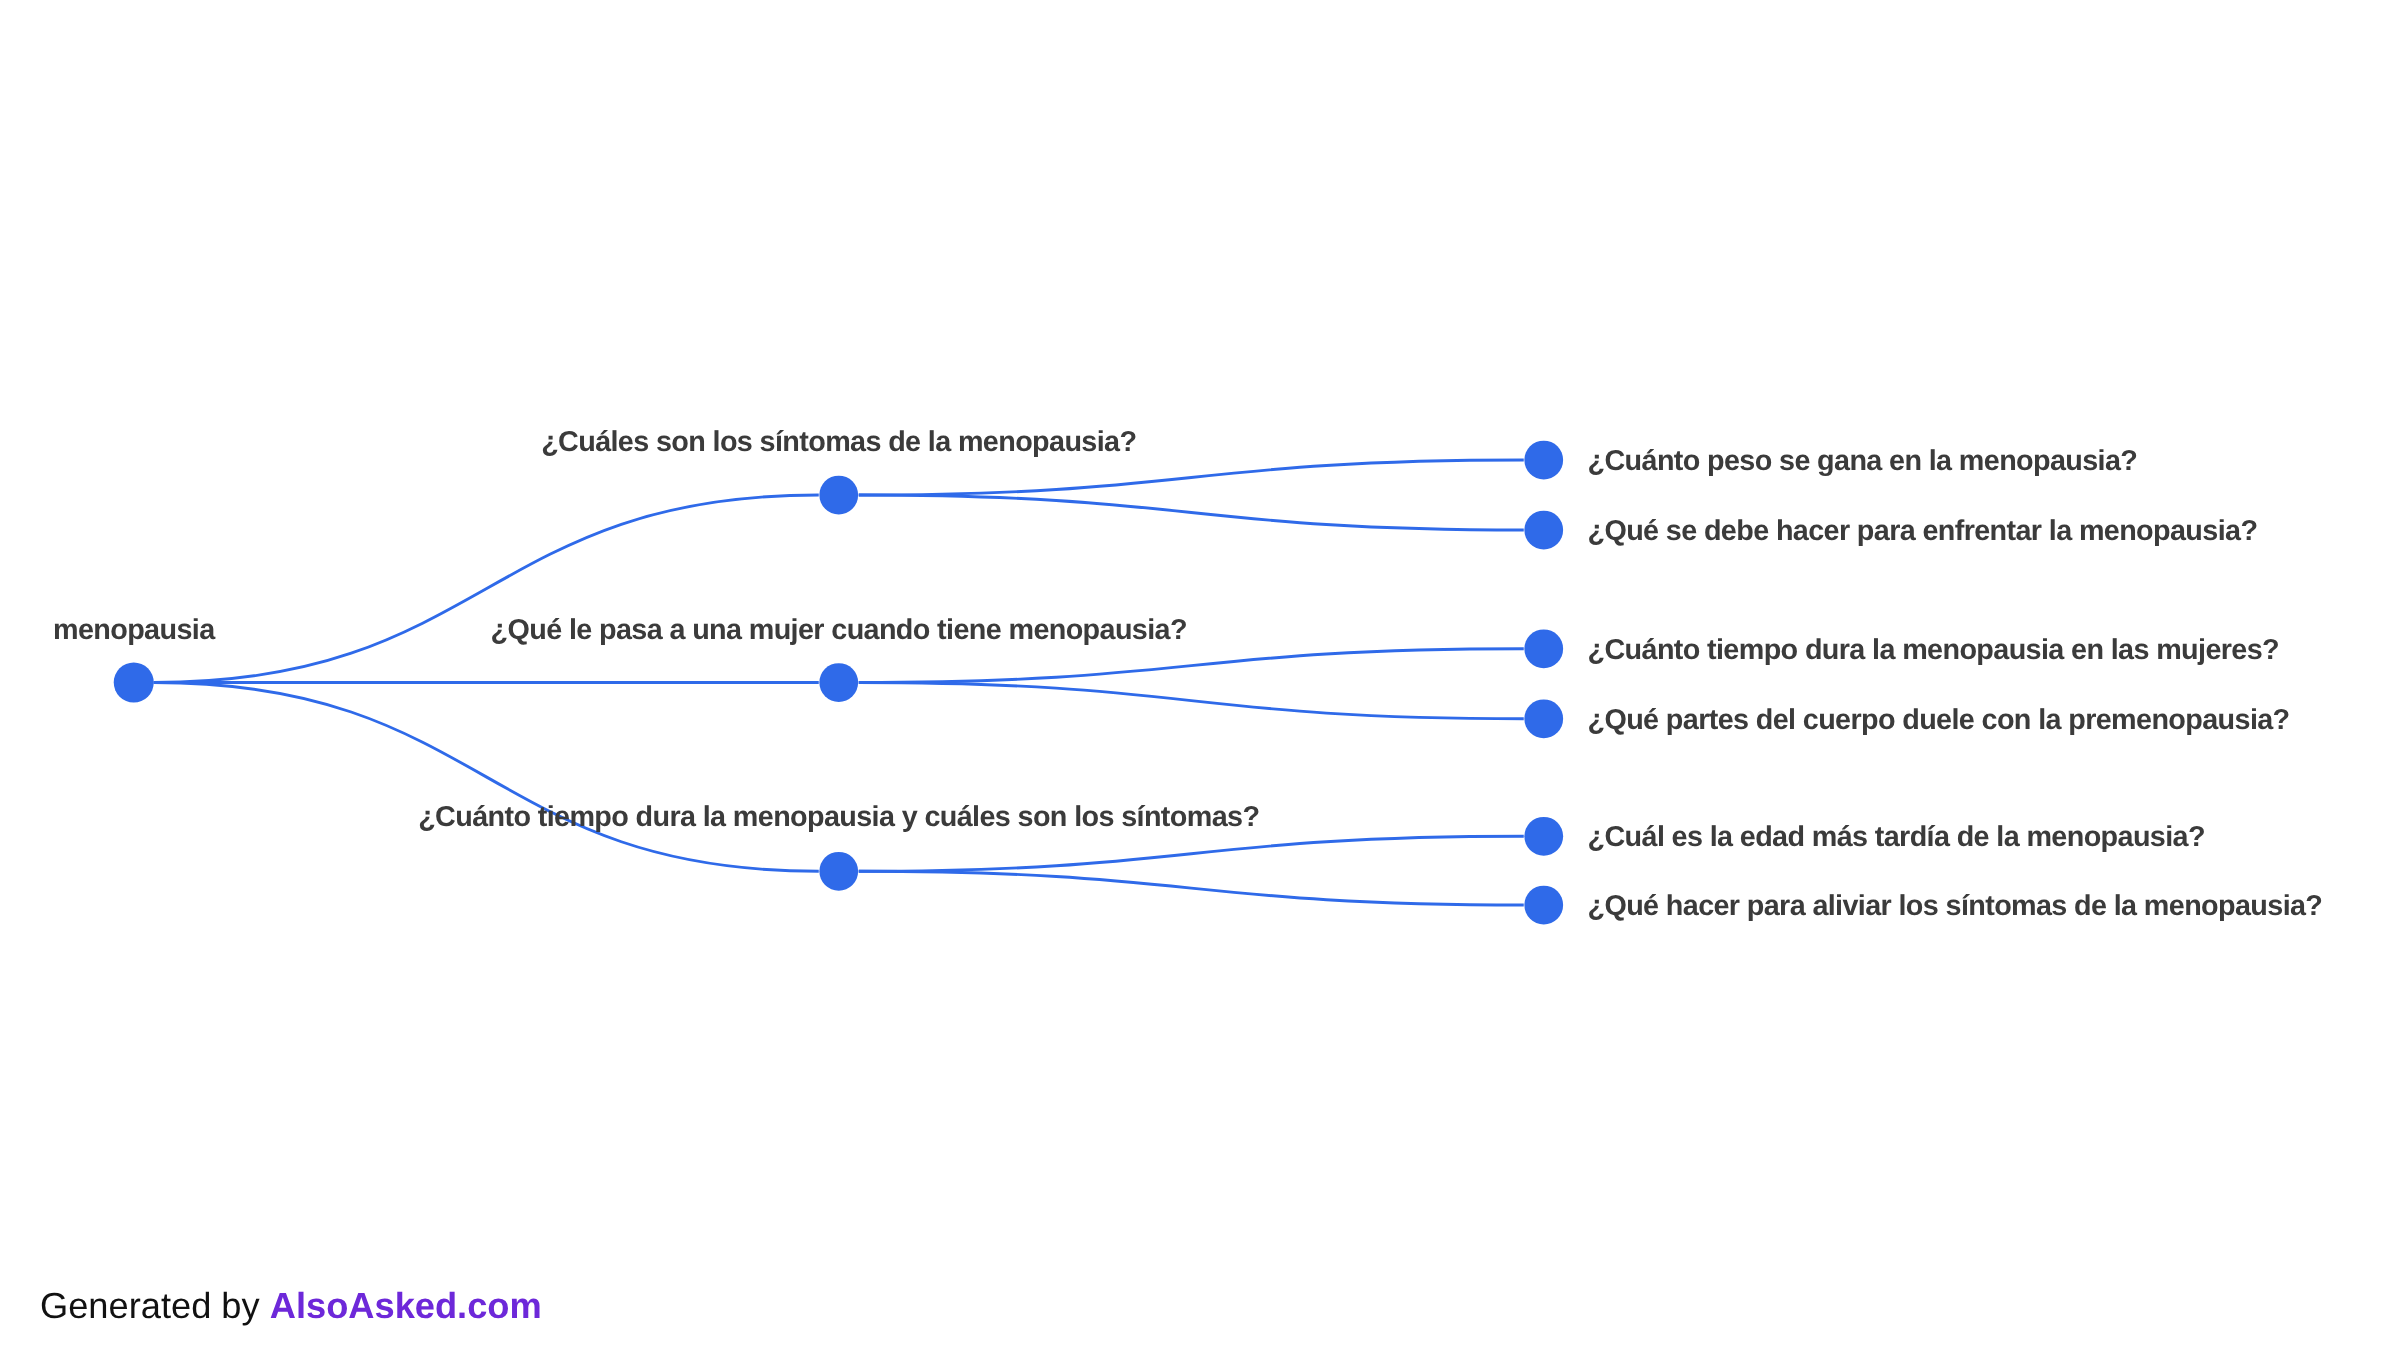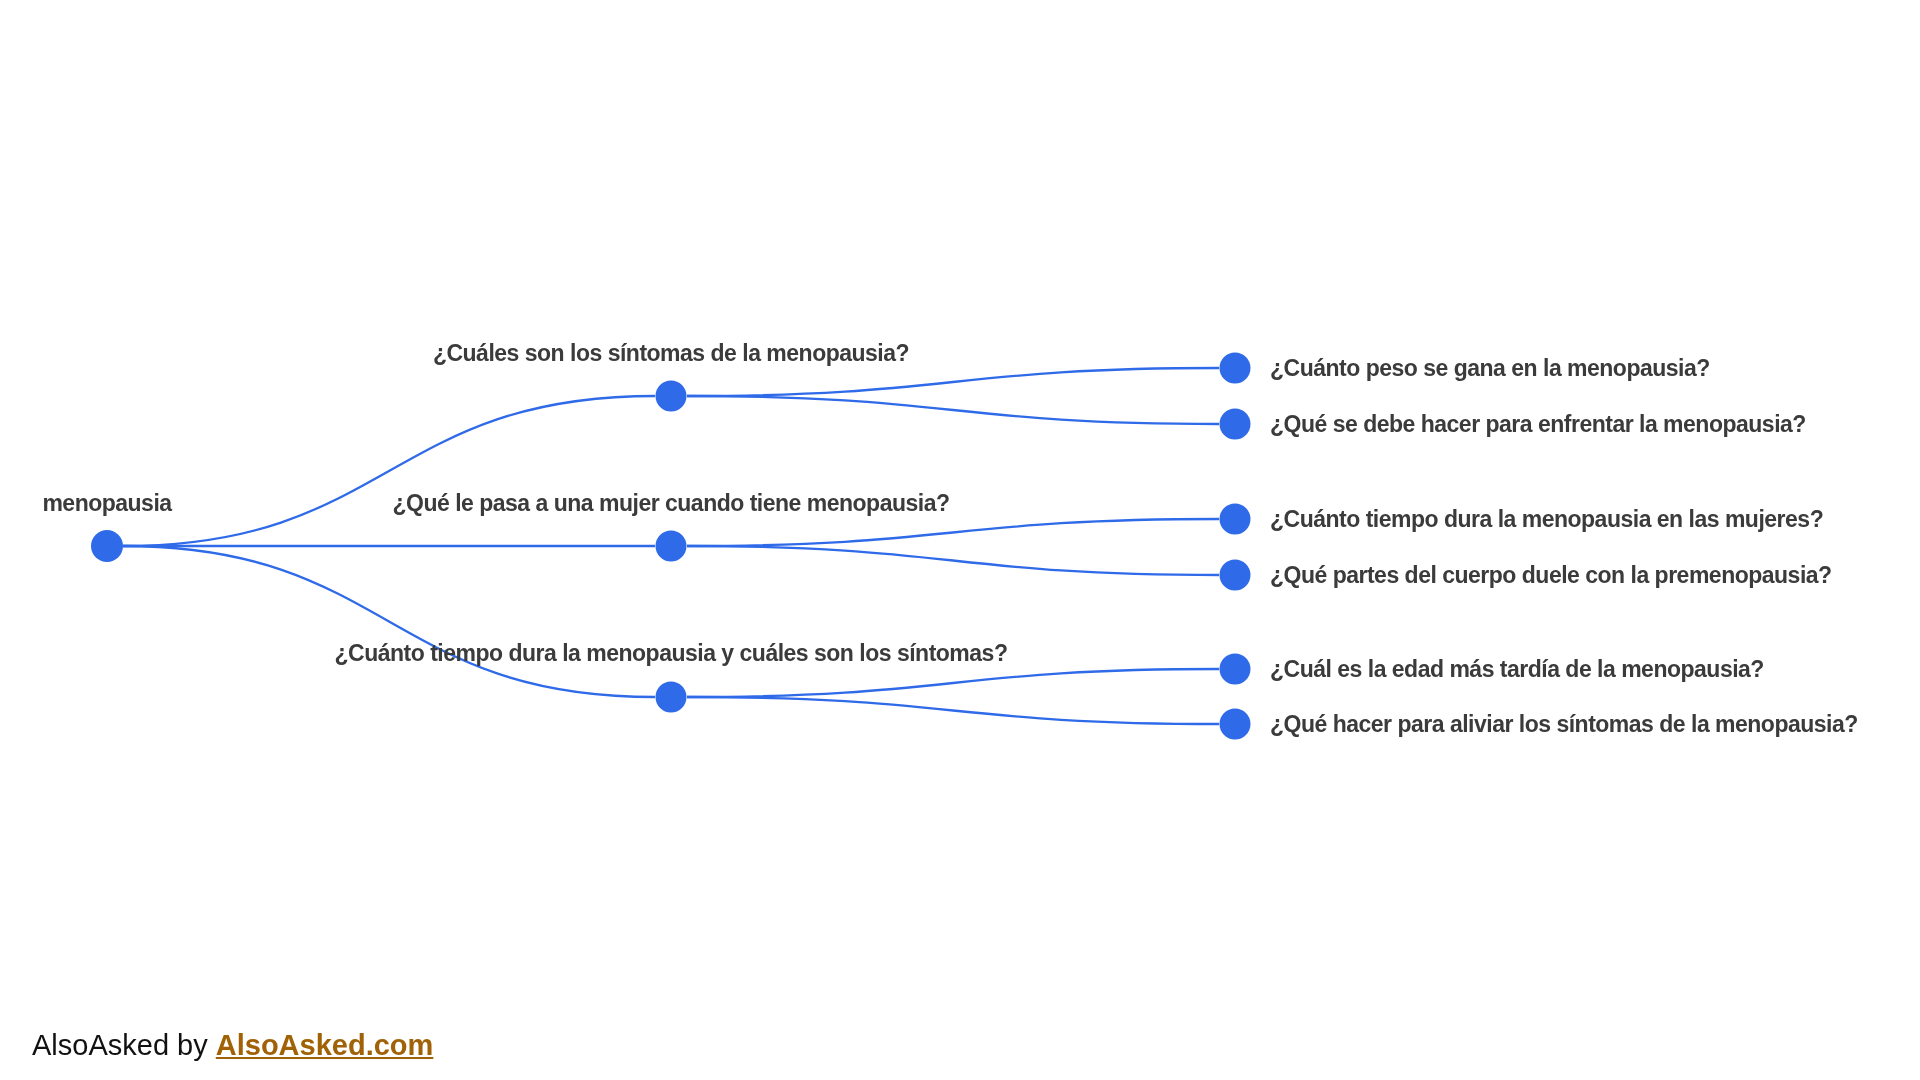--- a/index.html
+++ b/index.html
@@ -44,24 +44,23 @@
   .footer {
     position: absolute;
     left: 32px;
     top: 1031px;
     font-size: 29px;
     line-height: 1;
     color: #111111;
     white-space: nowrap;
   }
   .footer .link {
-    color: #a16207;
+    color: #6d28d9;
     font-weight: 700;
     cursor: pointer;
-    text-decoration: underline;
   }
 </style>
 </head>
 <body>
 
 <div class="canvas">
   <svg class="mindmap" width="1920" height="1080" viewBox="0 0 1920 1080">
 
     <path class="edge" d="M 123 546 C 389 546 389 396 655 396"></path>
     <path class="edge" d="M 123 546 L 655 546"></path>
@@ -101,15 +100,15 @@
     <text class="lbl lbl-leaf" x="1270" y="583">¿Qué partes del cuerpo duele con la premenopausia?</text>
 
     <circle class="node" cx="1235" cy="669" r="15.5"></circle>
     <text class="lbl lbl-leaf" x="1270" y="677">¿Cuál es la edad más tardía de la menopausia?</text>
 
     <circle class="node" cx="1235" cy="724" r="15.5"></circle>
     <text class="lbl lbl-leaf" x="1270" y="732">¿Qué hacer para aliviar los síntomas de la menopausia?</text>
   </svg>
 
   <div class="footer">
-    <span>AlsoAsked by </span><span class="link">AlsoAsked.com</span>
+    <span>Generated by </span><span class="link">AlsoAsked.com</span>
   </div>
 </div>
 
 </body></html>

